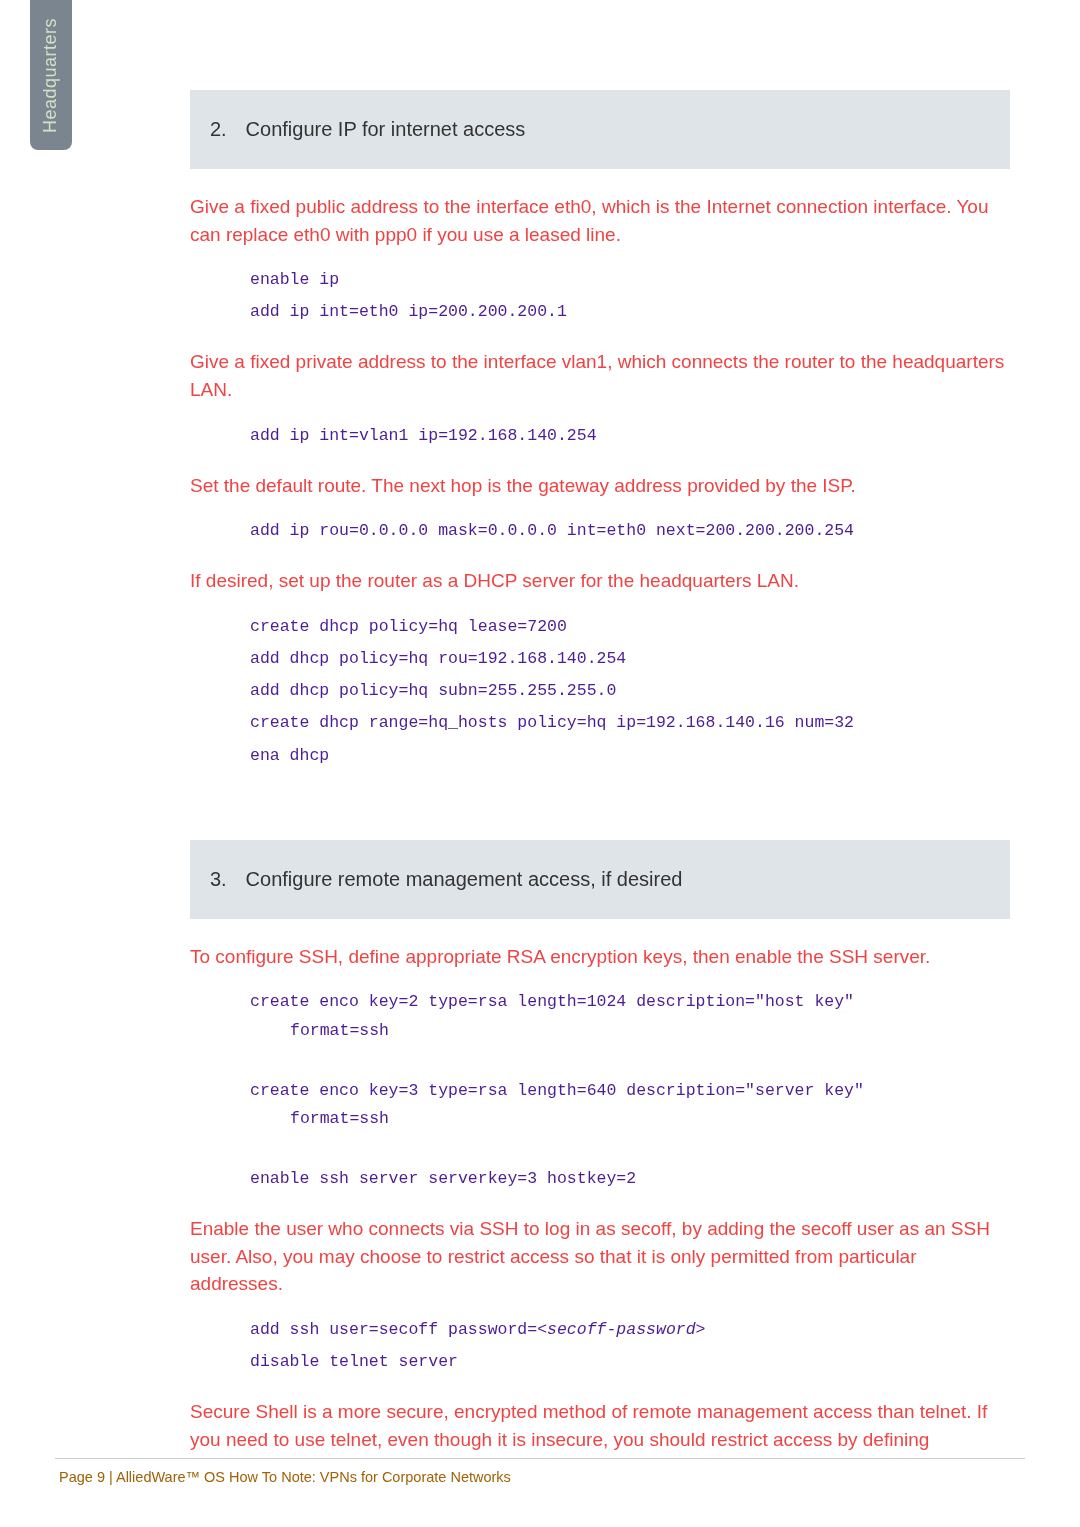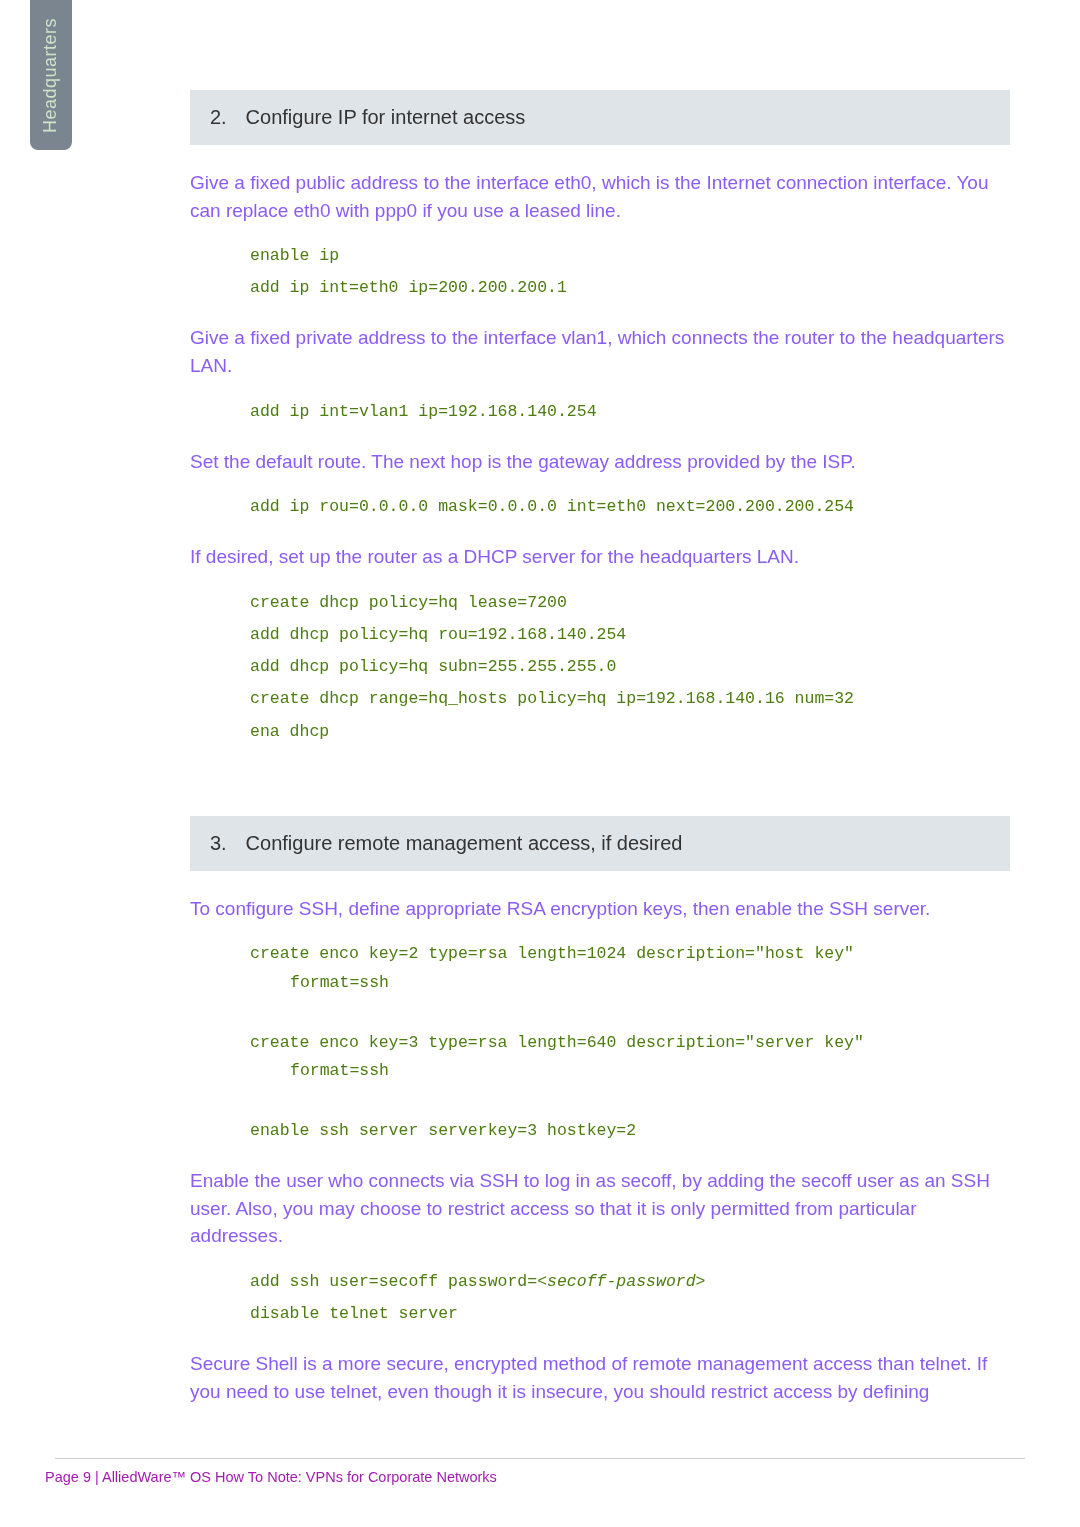--- a/index.html
+++ b/index.html
@@ -31,54 +31,54 @@
     white-space: nowrap;
   }
   .content {
     position: absolute;
     left: 190px;
     top: 70px;
     width: 820px;
   }
   .step-heading {
     background: #dfe4e8;
-    padding: 16px 20px;
+    padding: 28px 20px;
     font-size: 20px;
     font-weight: normal;
     color: #333;
     margin-top: 20px;
     margin-bottom: 24px;
   }
   .step-num {
     display: inline-block;
     width: 30px;
   }
   .body-text {
     font-size: 19px;
     line-height: 1.45;
-    color: #8b5cf6;
+    color: #ef4444;
     margin-bottom: 16px;
   }
   .code-block {
     font-family: "Courier New", Courier, monospace;
     font-size: 16.5px;
-    color: #4d7c0f;
+    color: #4c1d95;
     margin-left: 60px;
     margin-bottom: 20px;
     line-height: 1.95;
     white-space: pre;
   }
   .code-block .italic { font-style: italic; }
   .code-indent { padding-left: 40px; display: block; line-height: 1.45; }
   .footer {
     position: absolute;
-    left: 45px;
+    left: 59px;
     bottom: 42px;
     font-size: 14.5px;
-    color: #a21caf;
+    color: #a16207;
   }
   .footer-line {
     position: absolute;
     left: 55px;
     bottom: 68px;
     width: 970px;
     height: 1px;
     background: #ccc;
   }
   .section-gap { height: 28px; }

